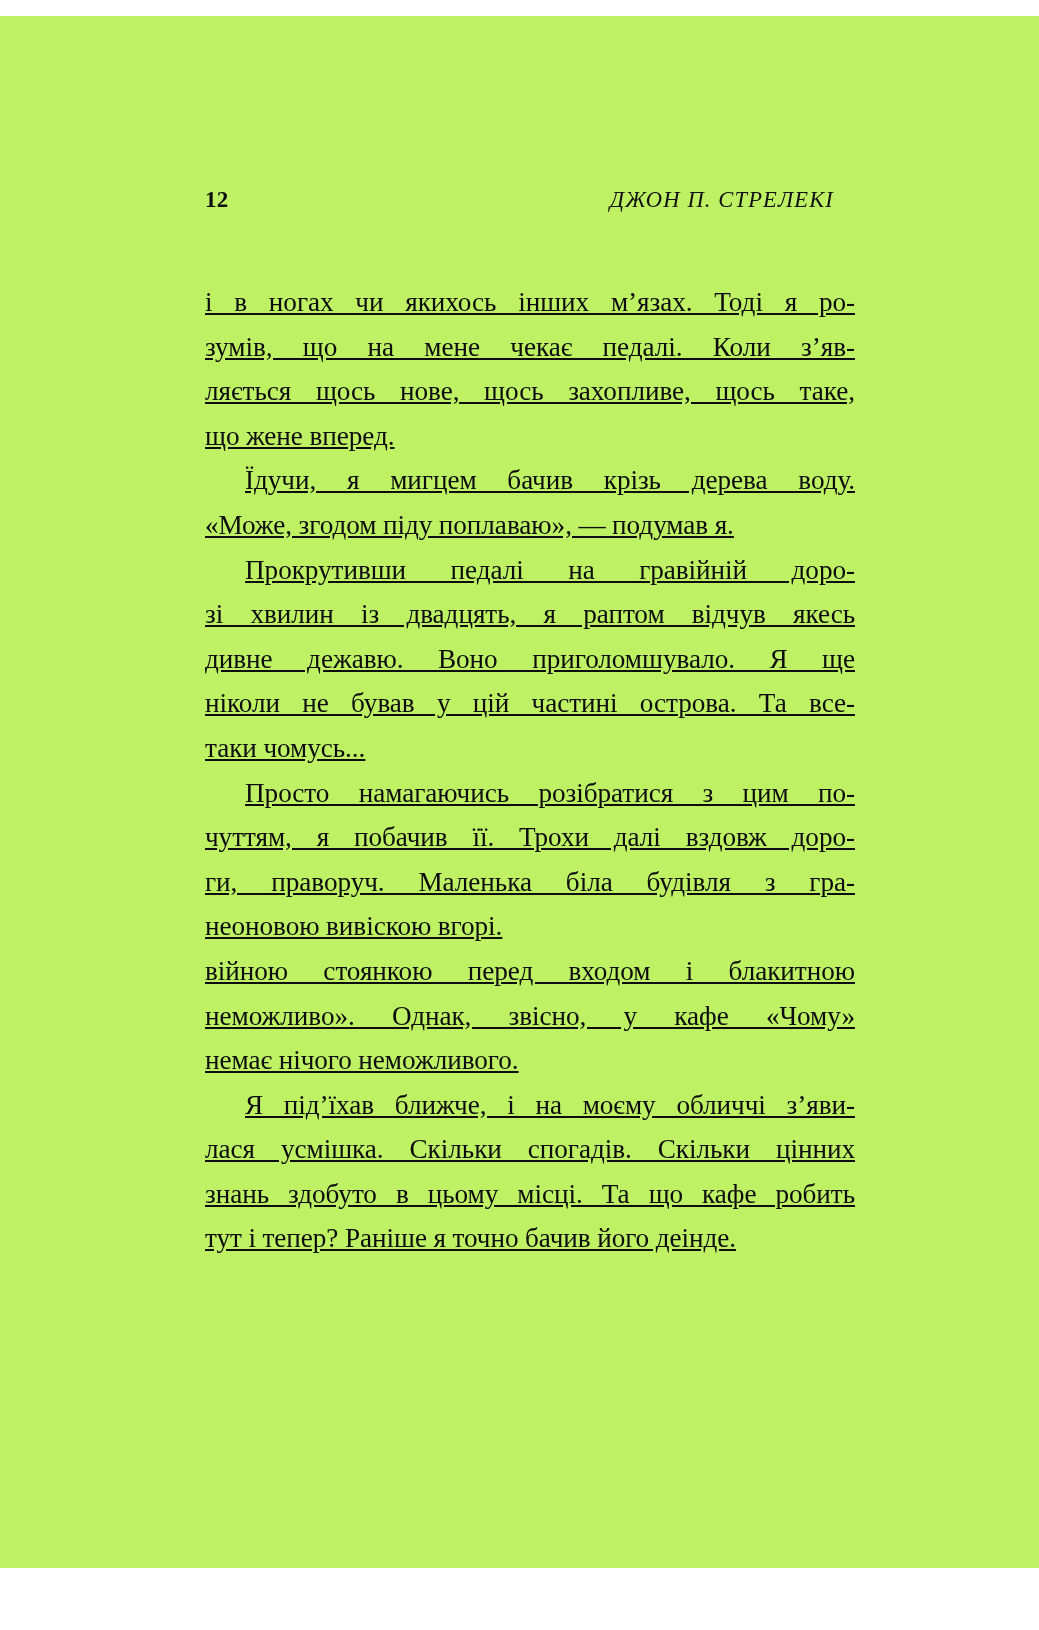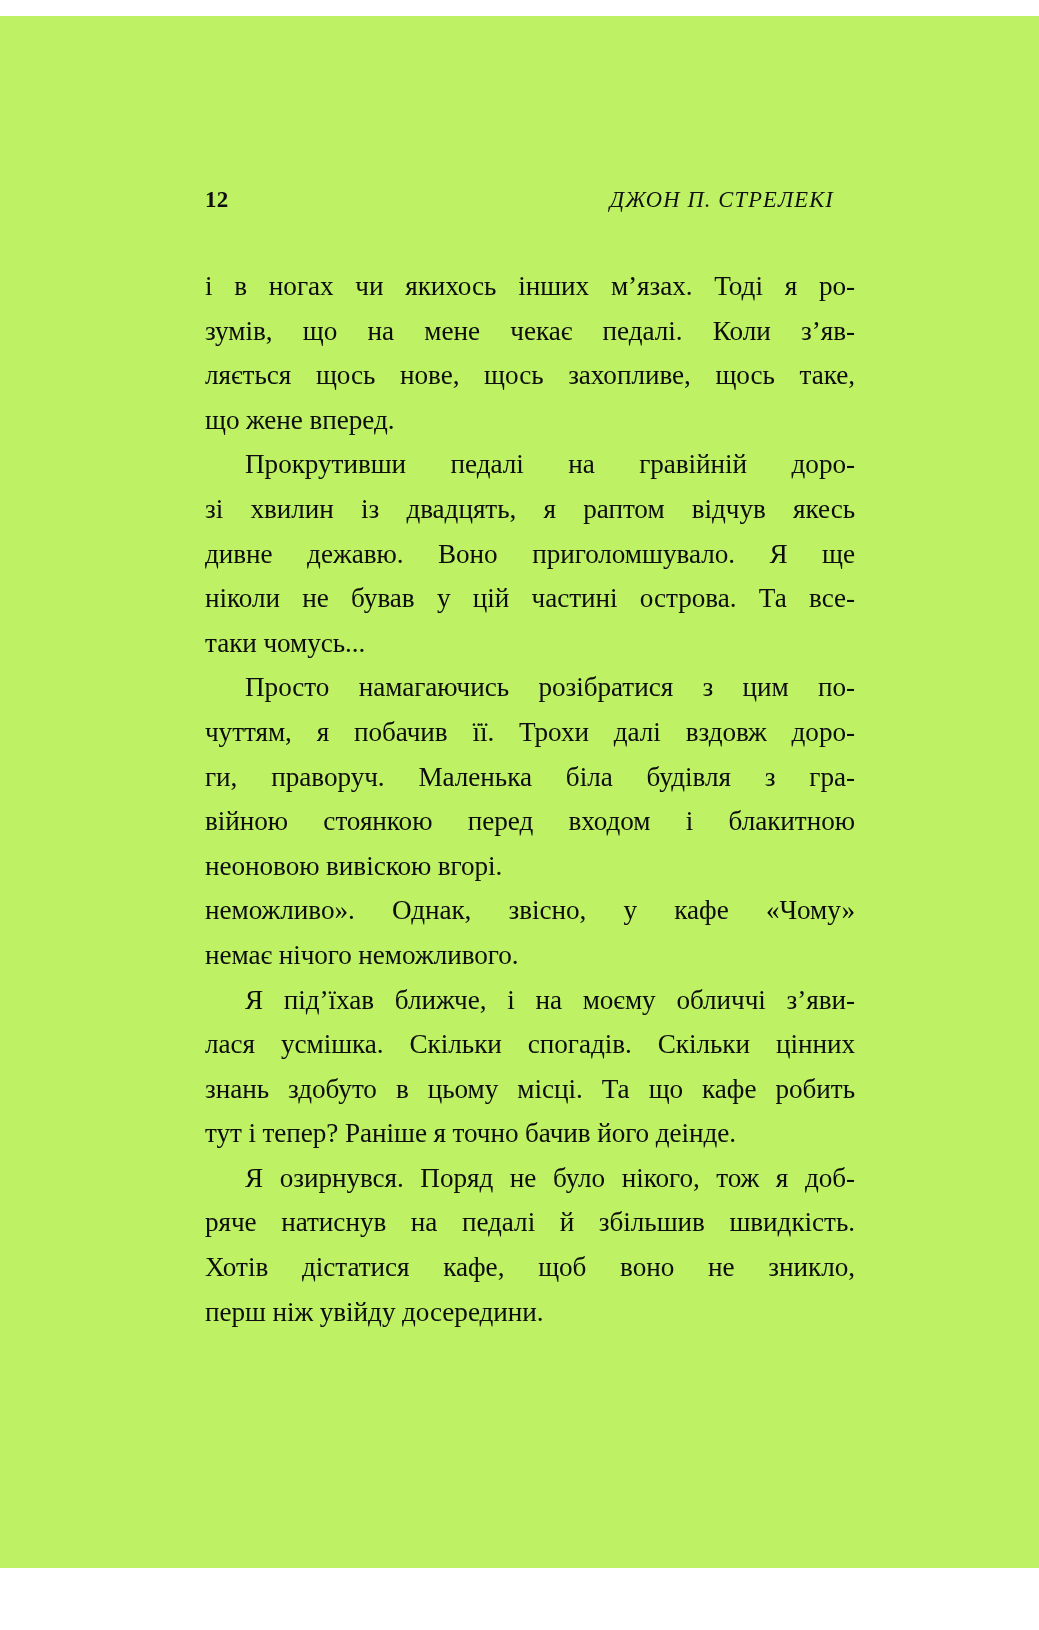--- a/index.html
+++ b/index.html
@@ -43,22 +43,23 @@
     line-height: 1;
     color: #111111;
     white-space: nowrap;
     font-style: italic;
   }
 
   
   .textblock {
     position: absolute;
     left: 205px;
-    top: 248px;
+    top: 264px;
     width: 650px;
+    text-decoration: underline;
   }
   .para {
     margin: 0;
     font-size: 27.2px;
     line-height: 44.6px;
     text-align: justify;
     text-justify: inter-word;
     word-spacing: -0.2px;
     letter-spacing: -0.05px;
     -webkit-hyphens: none;
@@ -85,20 +86,20 @@
 
 <div class="page">
 
   <div class="running-head">
     <span class="folio">12</span>
     <span class="head-title">ДЖОН П. СТРЕЛЕКІ</span>
   </div>
 
   <div class="textblock">
       <p class="para"><span class="line justified">і в ногах чи якихось інших м’язах. Тоді я ро-</span><span class="line justified">зумів, що на мене чекає педалі. Коли з’яв-</span><span class="line justified">ляється щось нове, щось захопливе, щось таке,</span><span class="line last">що жене вперед.</span></p>
+      <p class="para"><span class="line justified indent">Їдучи, я мигцем бачив крізь дерева воду.</span><span class="line last">«Може, згодом піду поплаваю», — подумав я.</span></p>
       <p class="para"><span class="line justified indent">Прокрутивши педалі на гравійній доро-</span><span class="line justified">зі хвилин із двадцять, я раптом відчув якесь</span><span class="line justified">дивне дежавю. Воно приголомшувало. Я ще</span><span class="line justified">ніколи не бував у цій частині острова. Та все-</span><span class="line last">таки чомусь...</span></p>
-      <p class="para"><span class="line justified indent">Просто намагаючись розібратися з цим по-</span><span class="line justified">чуттям, я побачив її. Трохи далі вздовж доро-</span><span class="line justified">ги, праворуч. Маленька біла будівля з гра-</span><span class="line justified">війною стоянкою перед входом і блакитною</span><span class="line last">неоновою вивіскою вгорі.</span></p>
+      <p class="para"><span class="line justified indent">Просто намагаючись розібратися з цим по-</span><span class="line justified">чуттям, я побачив її. Трохи далі вздовж доро-</span><span class="line justified">ги, праворуч. Маленька біла будівля з гра-</span><span class="line last">неоновою вивіскою вгорі.</span><span class="line justified">війною стоянкою перед входом і блакитною</span></p>
       <p class="para"><span class="line justified">неможливо». Однак, звісно, у кафе «Чому»</span><span class="line last">немає нічого неможливого.</span></p>
       <p class="para"><span class="line justified indent">Я під’їхав ближче, і на моєму обличчі з’яви-</span><span class="line justified">лася усмішка. Скільки спогадів. Скільки цінних</span><span class="line justified">знань здобуто в цьому місці. Та що кафе робить</span><span class="line last">тут і тепер? Раніше я точно бачив його деінде.</span></p>
-      <p class="para"><span class="line justified indent">Я озирнувся. Поряд не було нікого, тож я доб-</span><span class="line justified">ряче натиснув на педалі й збільшив швидкість.</span><span class="line justified">Хотів дістатися кафе, щоб воно не зникло,</span><span class="line last">перш ніж увійду досередини.</span></p>
     </div>
 
 </div>
 
 </body></html>

